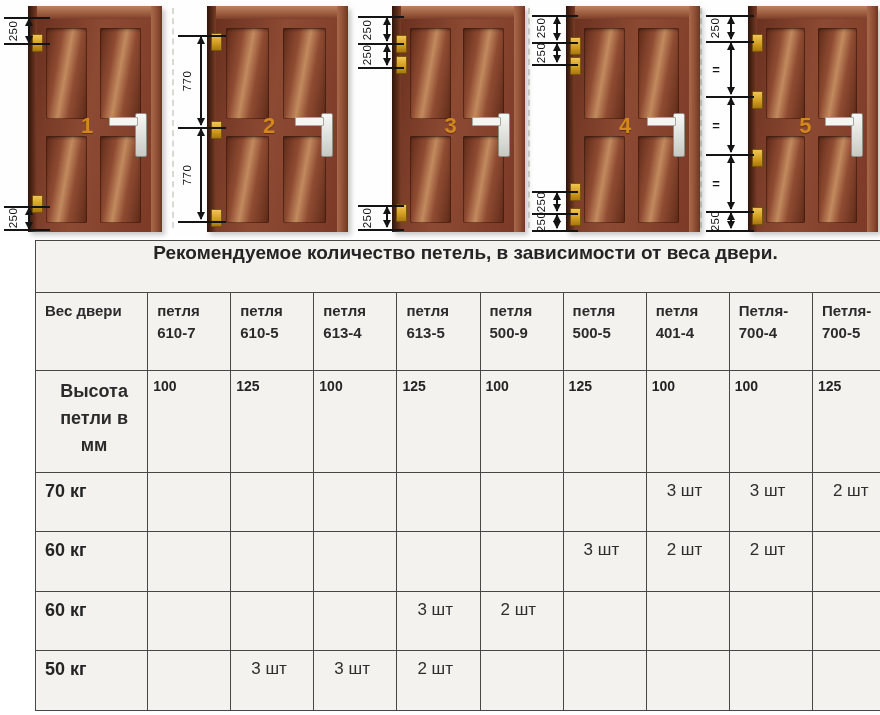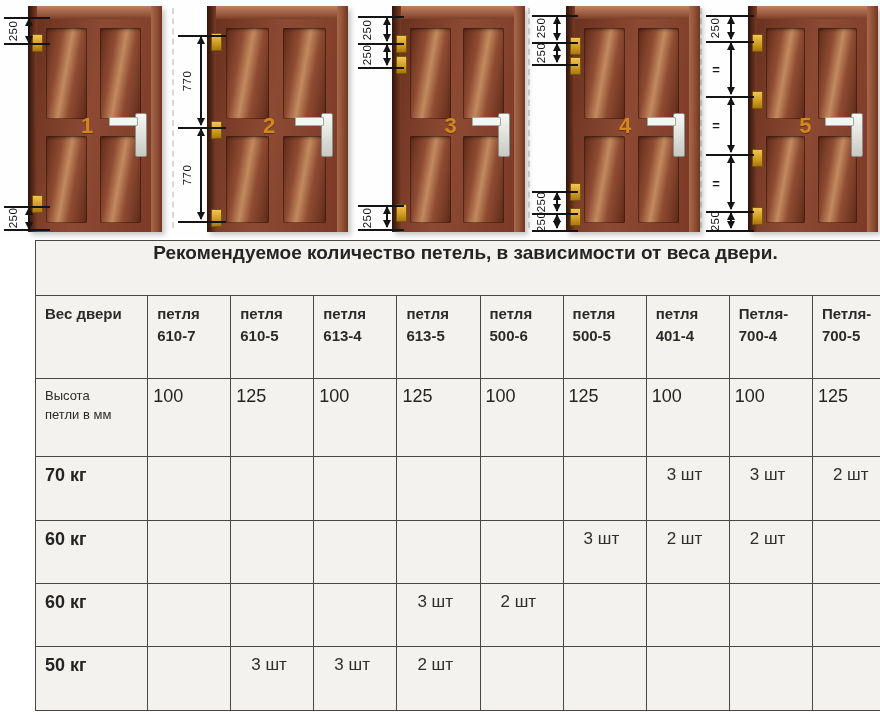--- a/index.html
+++ b/index.html
@@ -49,22 +49,22 @@
 
   
   .hinge-table-wrap{position:absolute;left:10px;top:240px;width:861px;height:471px;margin-left:25px;}
   table.hinge-table{border-collapse:collapse;table-layout:fixed;width:861px;height:471px;
              background:#f3f2ee;font-family:"Liberation Sans",sans-serif;}
   table.hinge-table td{border:1.5px solid #474747;vertical-align:top;overflow:hidden;}
   td.title-cell{height:42px;text-align:center;vertical-align:middle;
              font-size:19px;font-weight:bold;color:#242424;}
   .hdr td{height:60px;padding:7px 4px 0 9px;font-size:15px;font-weight:bold;color:#2b2b2b;line-height:1.5;}
   .hrow td{height:56px;padding:7px 4px 0 9px;}
-  .hrow .hlabel{font-size:13px;font-weight:normal;line-height:1.5;color:#2b2b2b;}
-  .hrow .hval{font-size:18px;font-weight:normal;color:#242424;padding-left:5px;}
+  .hrow .hlabel{font-size:18px;font-weight:bold;line-height:1.5;color:#2b2b2b;text-align:center;}
+  .hrow .hval{font-size:14px;font-weight:bold;color:#242424;padding-left:5px;}
   .wrow td{height:43px;padding:8px 4px 0 9px;}
   .wrow td.wlabel{font-size:18px;font-weight:bold;color:#242424;}
   .wrow td.wcell{font-size:17px;font-weight:500;color:#2e2e2e;padding-left:20px;}
   .wrow-first td{height:48px;}
 </style>
 </head>
 <body>
 
 <div class="screen">
 
@@ -259,21 +259,21 @@
         <td>
               <div>петля</div>
               <div>613-4</div>
             </td>
         <td>
               <div>петля</div>
               <div>613-5</div>
             </td>
         <td>
               <div>петля</div>
-              <div>500-6</div>
+              <div>500-9</div>
             </td>
         <td>
               <div>петля</div>
               <div>500-5</div>
             </td>
         <td>
               <div>петля</div>
               <div>401-4</div>
             </td>
         <td>

